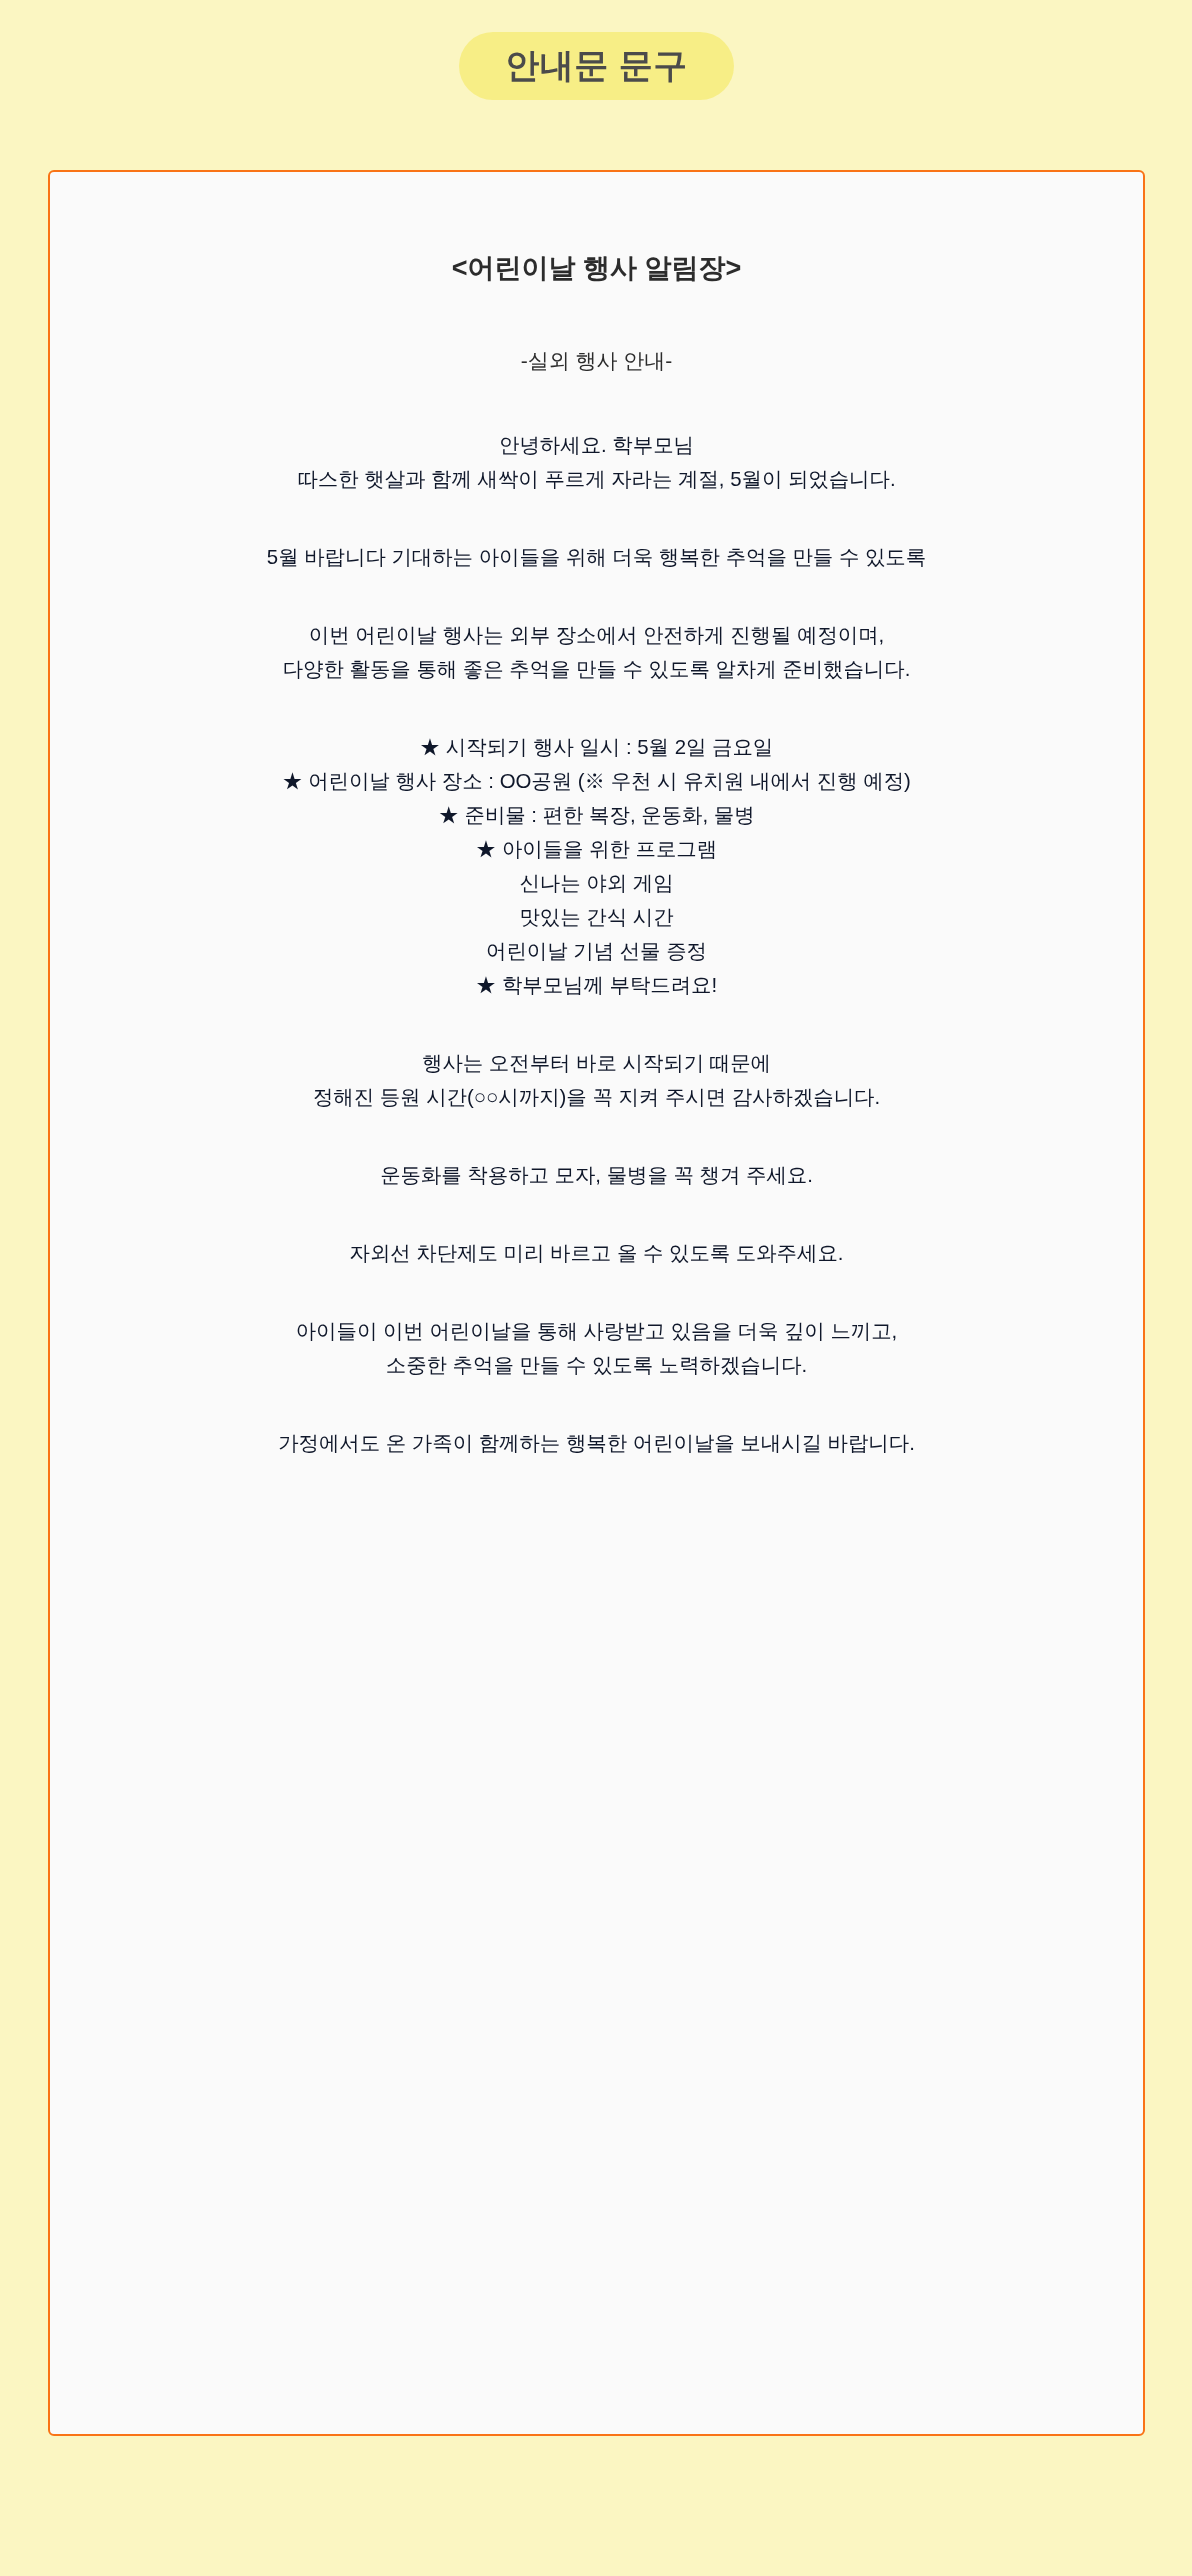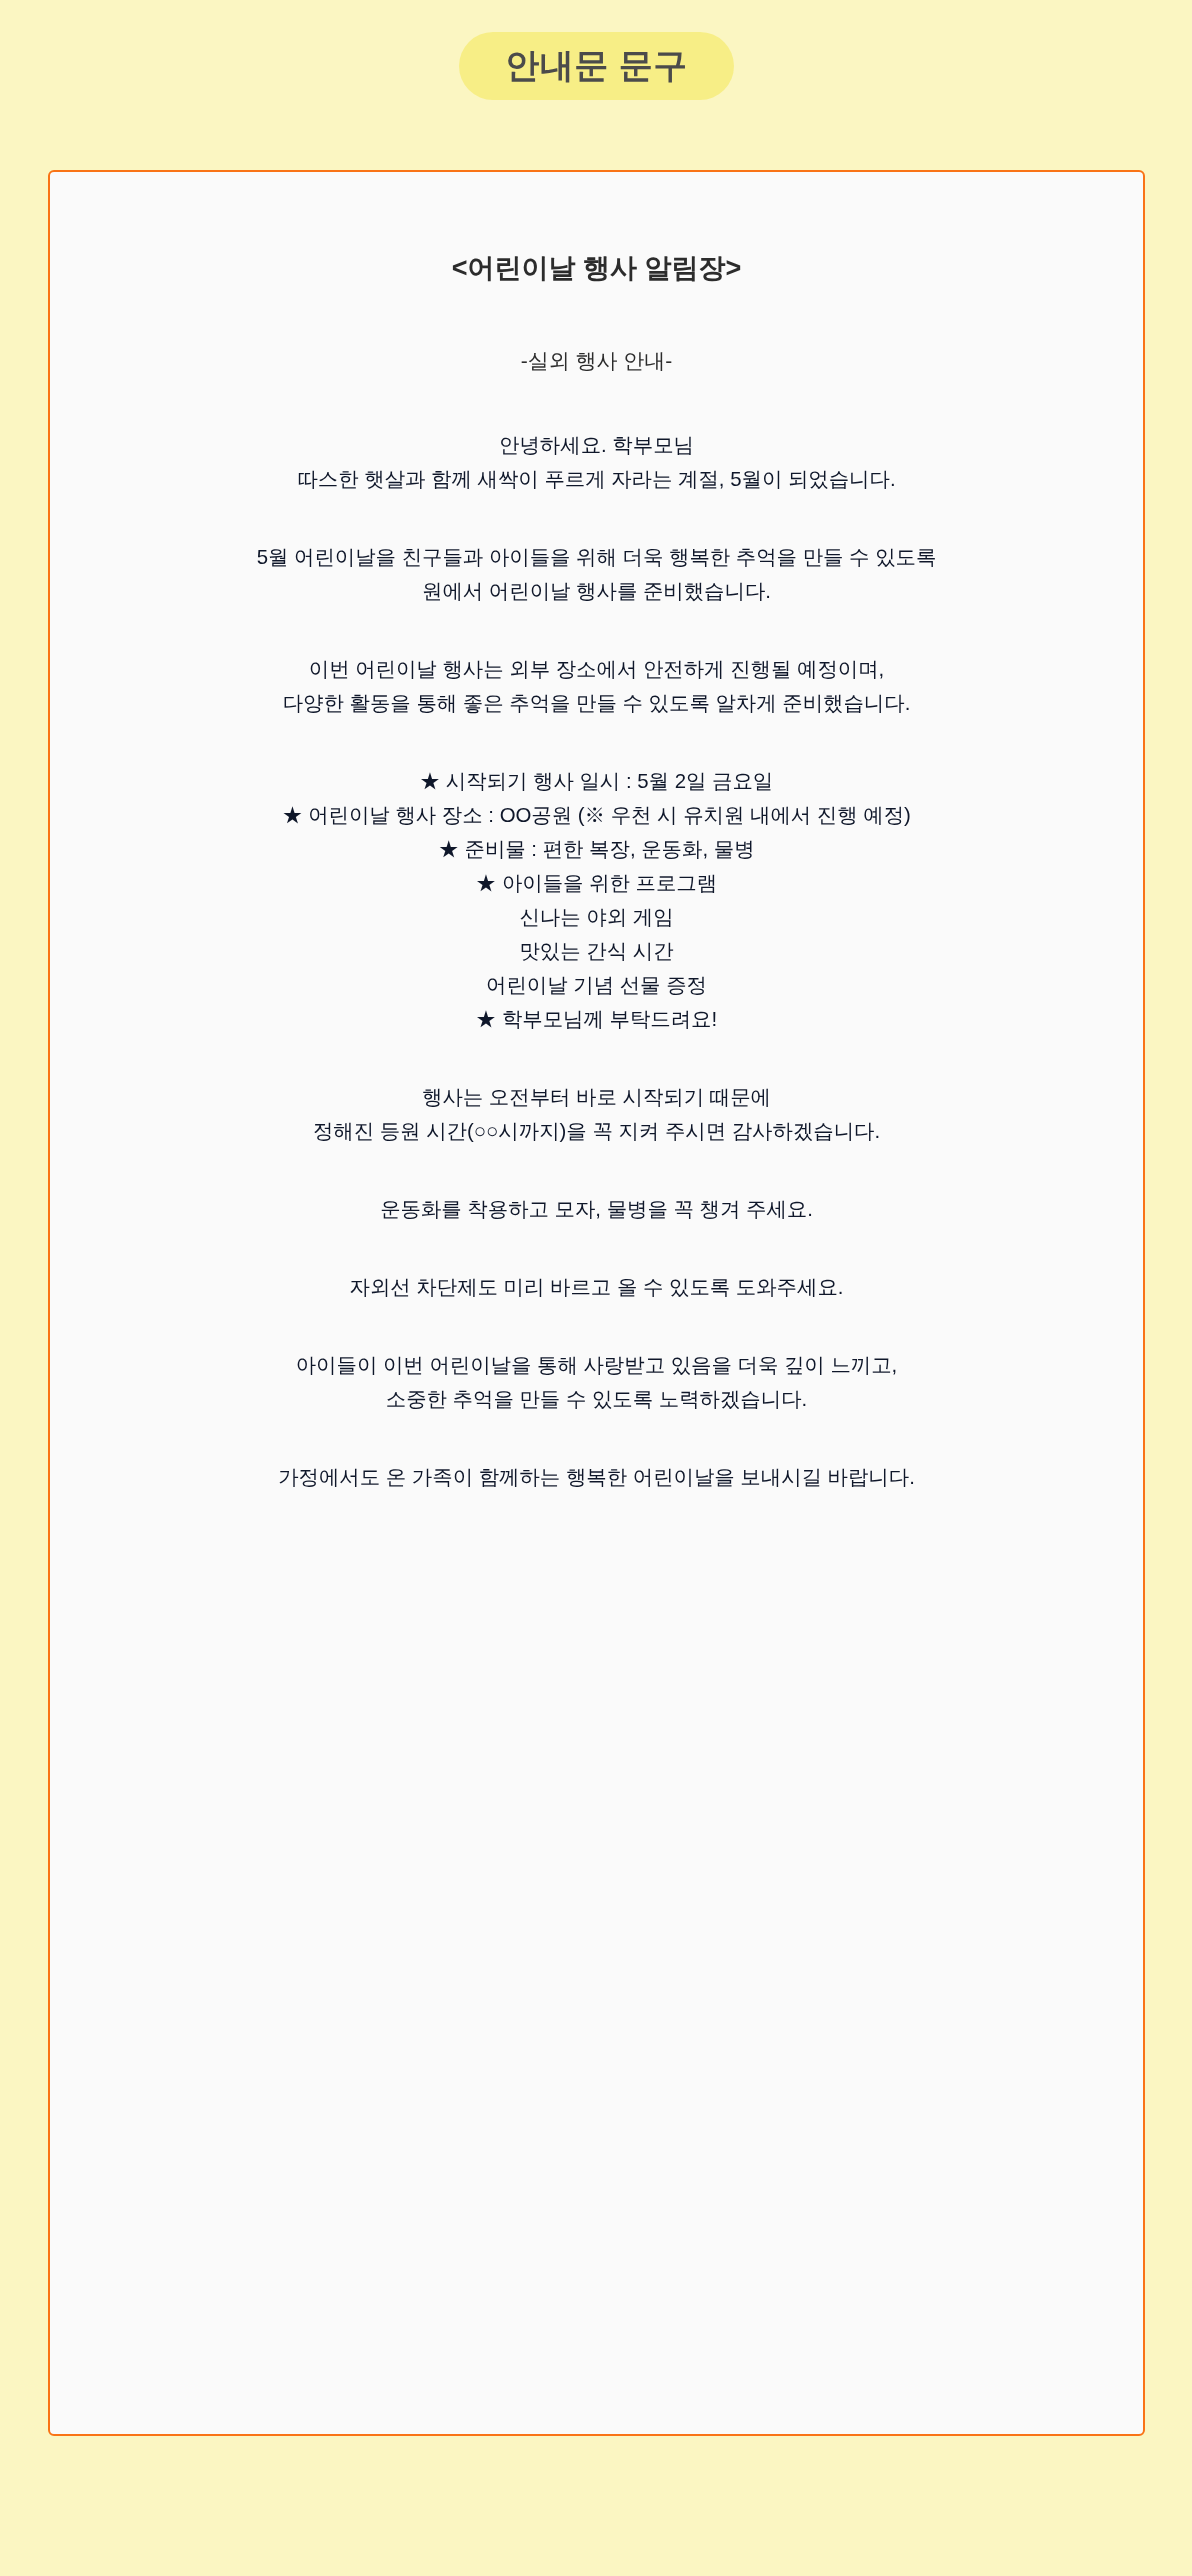--- a/index.html
+++ b/index.html
@@ -103,22 +103,21 @@
         <div class="gap-lg"></div>
 
         <div class="para">
           <div class="line">안녕하세요. 학부모님</div>
           <div class="line">따스한 햇살과 함께 새싹이 푸르게 자라는 계절, 5월이 되었습니다.</div>
         </div>
 
         <div class="gap-md"></div>
 
         <div class="para">
-          <div class="line">5월 어린이날을 친구들과 아이들을 위해 더욱 행복한 추억을 만들 수 있도록</div>
-          <div class="line">원에서 어린이날 행사를 준비했습니다.</div>
+          <div class="line">5월 바랍니다 기대하는 아이들을 위해 더욱 행복한 추억을 만들 수 있도록</div>
         </div>
 
         <div class="gap-md"></div>
 
         <div class="para">
           <div class="line">이번 어린이날 행사는 외부 장소에서 안전하게 진행될 예정이며,</div>
           <div class="line">다양한 활동을 통해 좋은 추억을 만들 수 있도록 알차게 준비했습니다.</div>
         </div>
 
         <div class="gap-md"></div>

